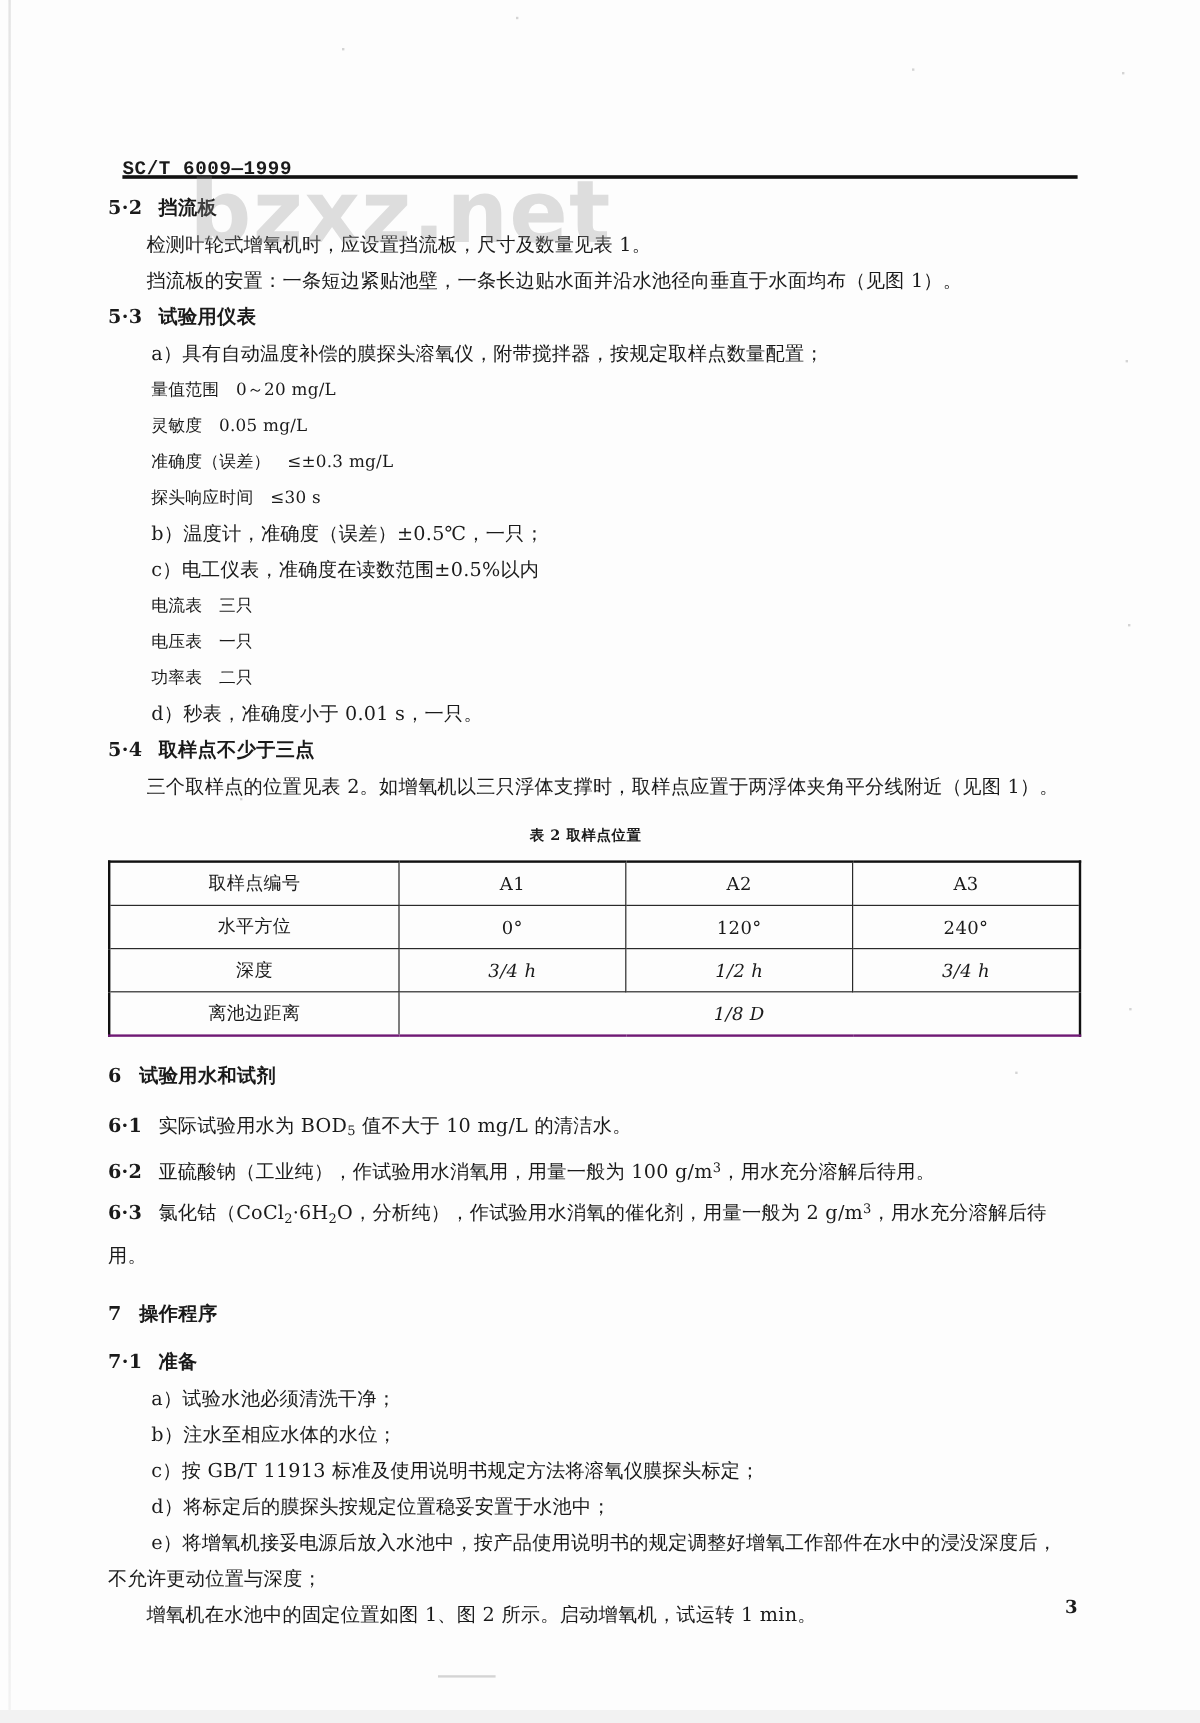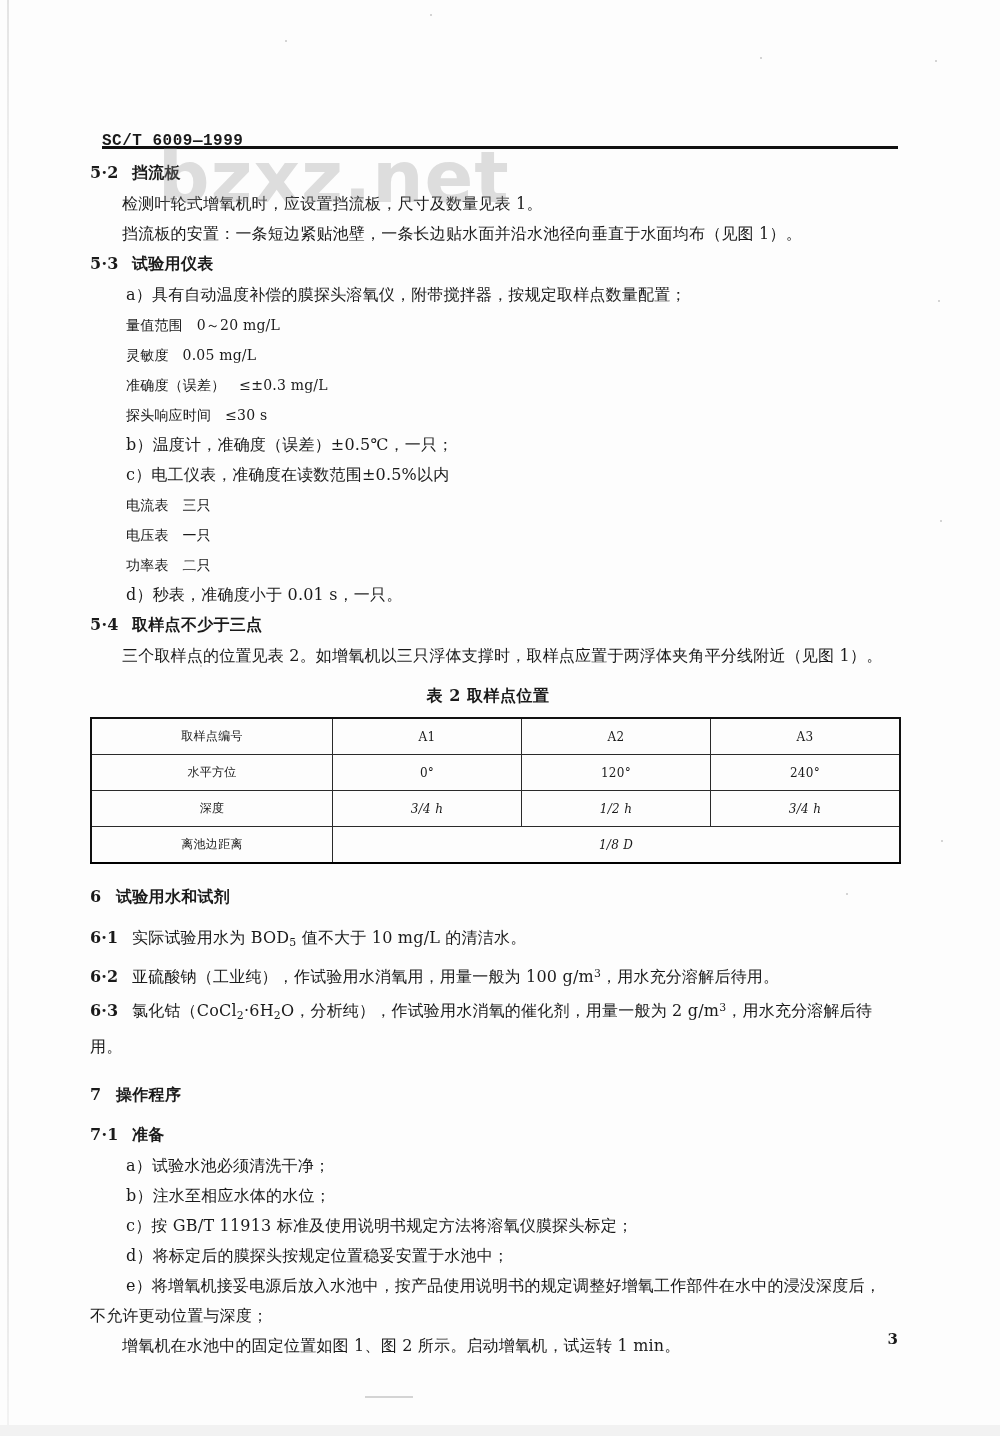--- a/index.html
+++ b/index.html
@@ -161,41 +161,41 @@
   .gap-sm { height: 10px; }
   .gap-md { height: 18px; }
 
   sub { font-size: 0.68em; vertical-align: -0.28em; }
   sup { font-size: 0.68em; vertical-align: 0.45em; }
   .ital { font-style: italic; }
 
   
   .table-caption {
     text-align: center;
-    font-size: 16px;
+    font-size: 12px;
     font-weight: bold;
     line-height: 30px;
     margin: 0 0 6px 0;
     letter-spacing: 0.5px;
   }
   table.stdtable {
     border-collapse: collapse;
     width: 796px;
     table-layout: fixed;
   }
   table.stdtable td {
     border: 1px solid #2a2a2a;
     height: 33px;
     text-align: center;
     vertical-align: middle;
-    font-size: 12px;
+    font-size: 15px;
     letter-spacing: 0.3px;
   }
   table.stdtable td.outer-t { border-top: 2px solid #111; }
-  table.stdtable td.outer-b { border-bottom: 2px solid #000000; }
+  table.stdtable td.outer-b { border-bottom: 2px solid #701a75; }
   table.stdtable td.outer-l { border-left: 2px solid #111; }
   table.stdtable td.outer-r { border-right: 2px solid #111; }
   .col-label { width: 238px; }
   .col-val   { width: 186px; }
 
   .page-number {
     position: absolute;
     left: 0;
     top: 1330px;
     width: 898px;

